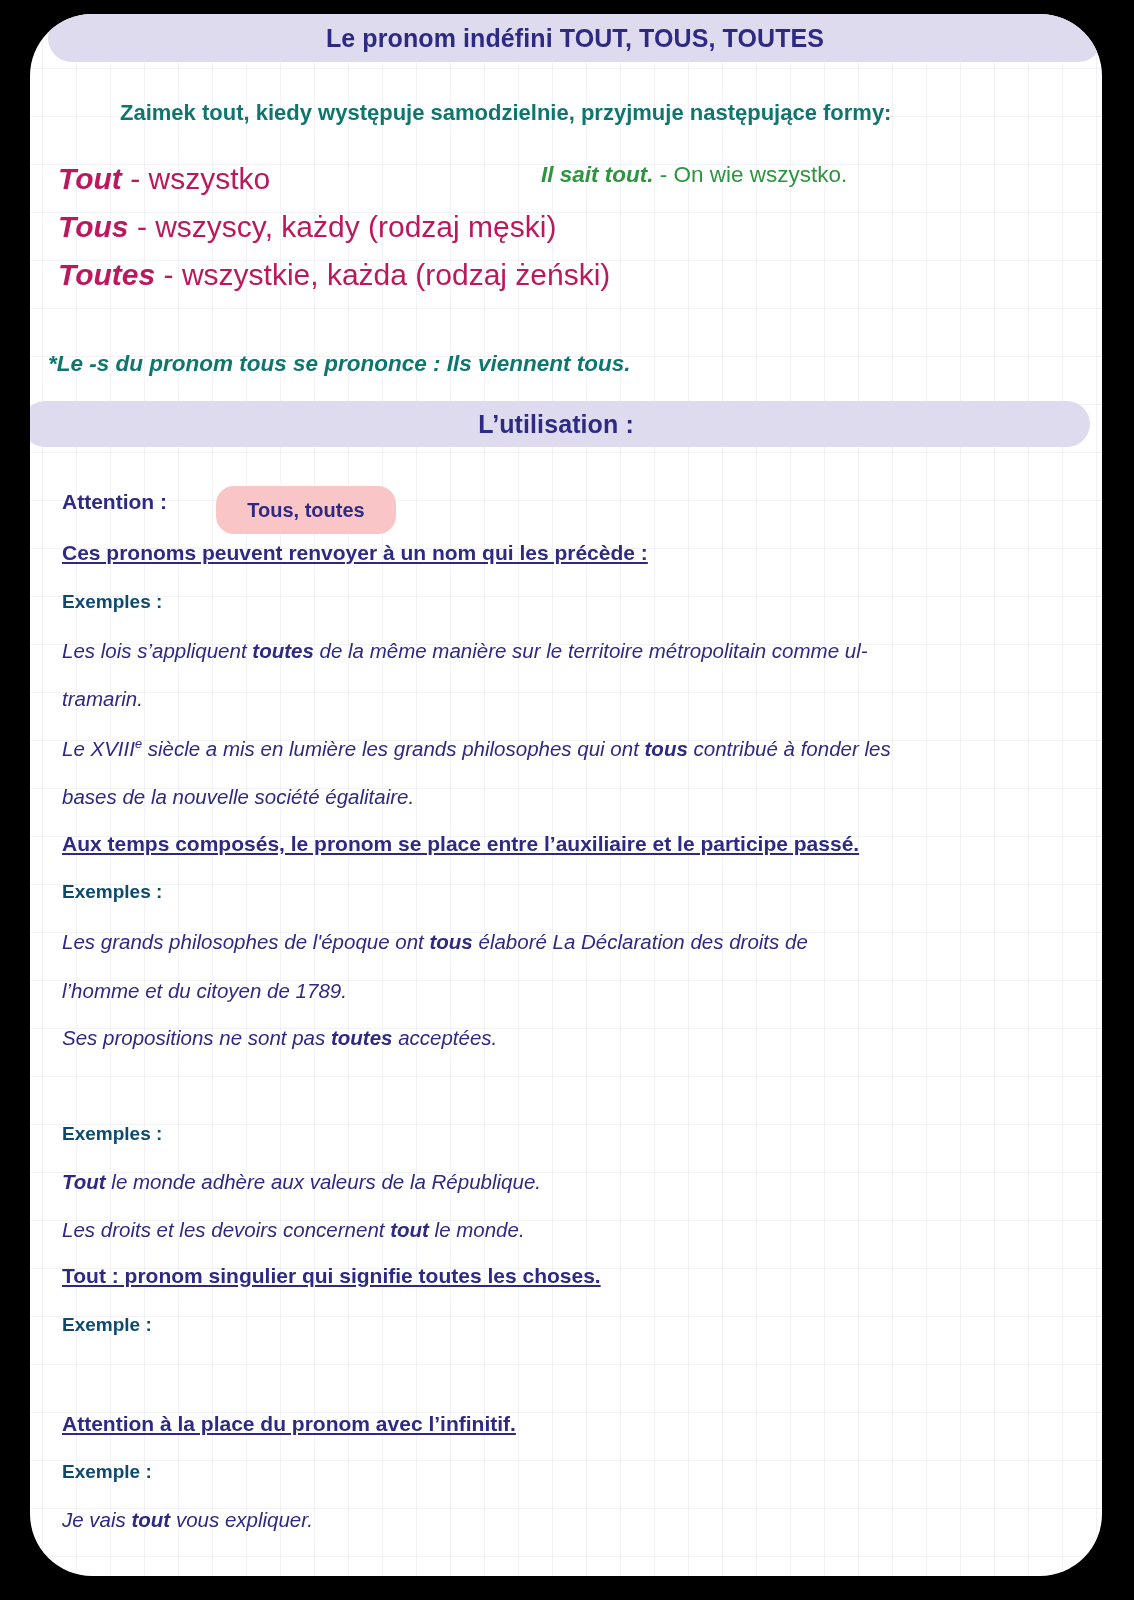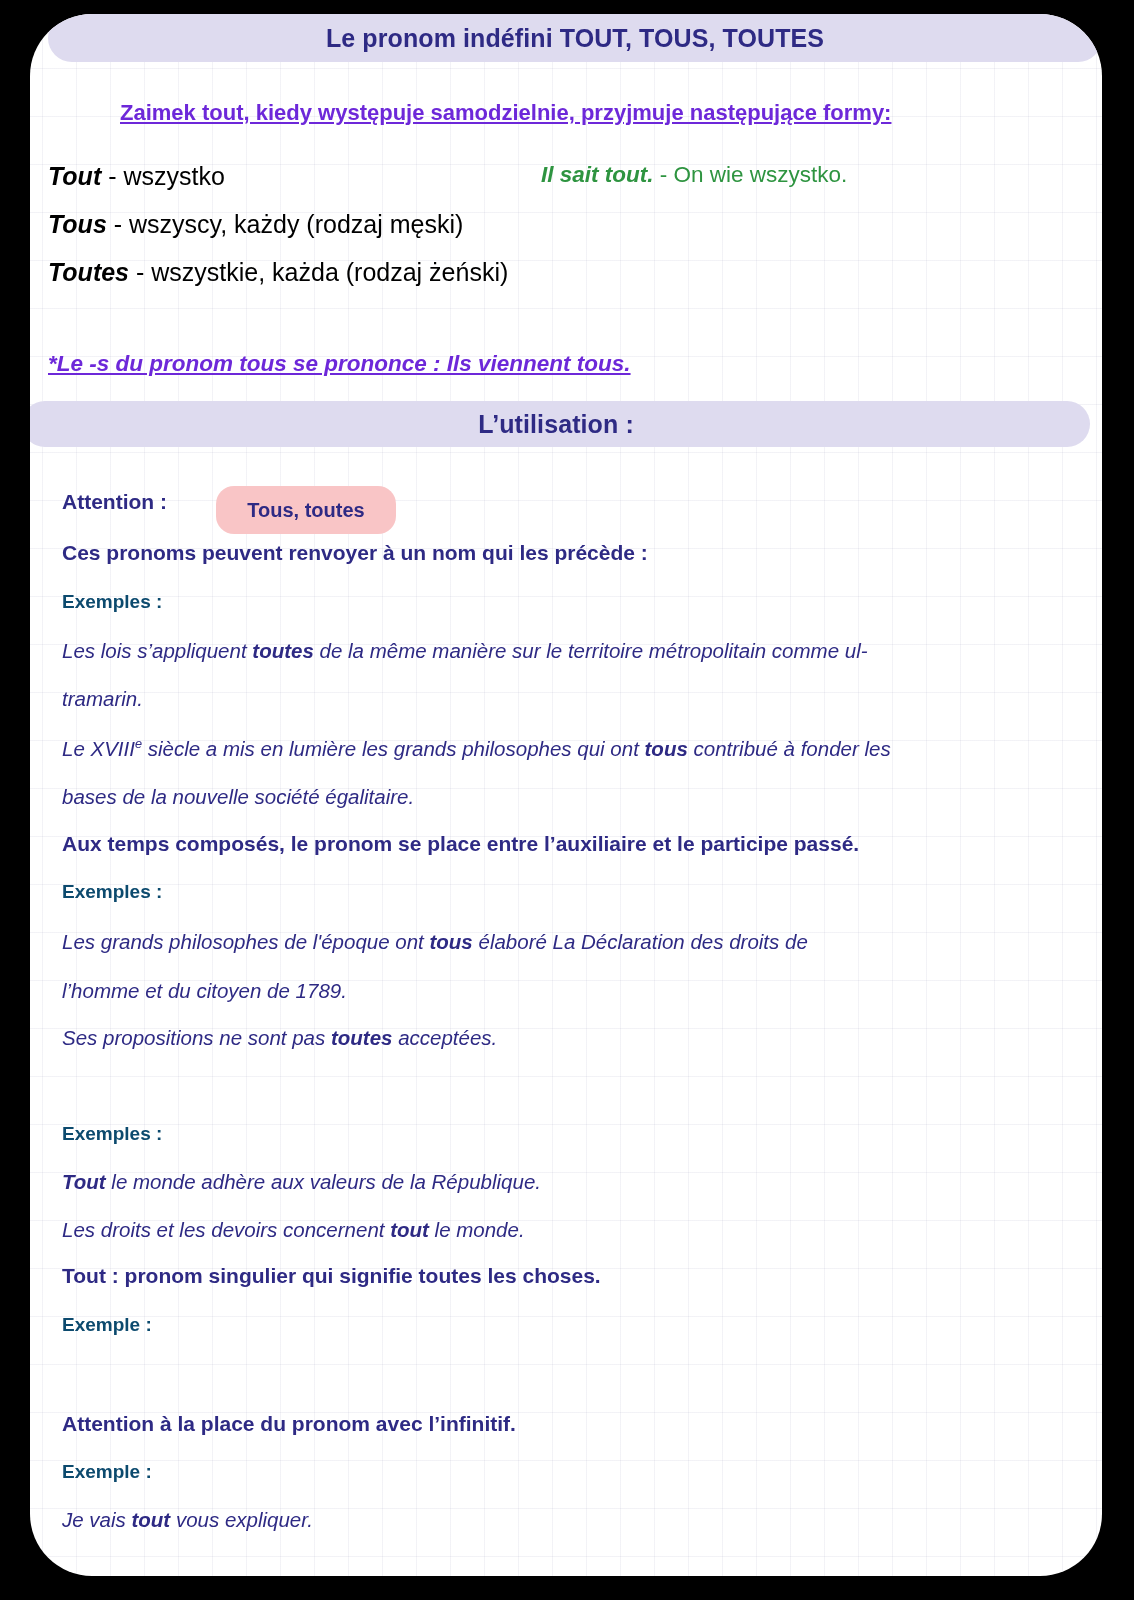--- a/index.html
+++ b/index.html
@@ -79,38 +79,37 @@
     left: -8px;
     top: 387px;
     width: 1068px;
     height: 46px;
     font-size: 25px;
   }
 
   
   .row {
     position: absolute;
-    color: #6d28d9;
-    white-space: nowrap;
-    text-decoration: underline;
+    color: #0f766e;
+    white-space: nowrap;
   }
 
   .intro {
     left: 90px;
     top: 86px;
     font-size: 22px;
     font-weight: bold;
   }
 
   
   .form-left {
     position: absolute;
-    left: 18px;
-    font-size: 25px;
-    color: #000000;
+    left: 28px;
+    font-size: 30px;
+    color: #be185d;
     white-space: nowrap;
   }
   .form-left em {
     font-style: italic;
     font-weight: bold;
   }
   .form-right {
     position: absolute;
     font-size: 22.5px;
     color: #2E9440;
@@ -156,20 +155,21 @@
     box-sizing: border-box;
   }
 
   .rule {
     position: absolute;
     left: 32px;
     font-size: 21px;
     font-weight: bold;
     color: #2E2A84;
     white-space: nowrap;
+    text-decoration: underline;
   }
   .exlabel {
     position: absolute;
     left: 32px;
     font-size: 19px;
     font-weight: bold;
     color: #0c4a6e;
     white-space: nowrap;
   }
   .example {

